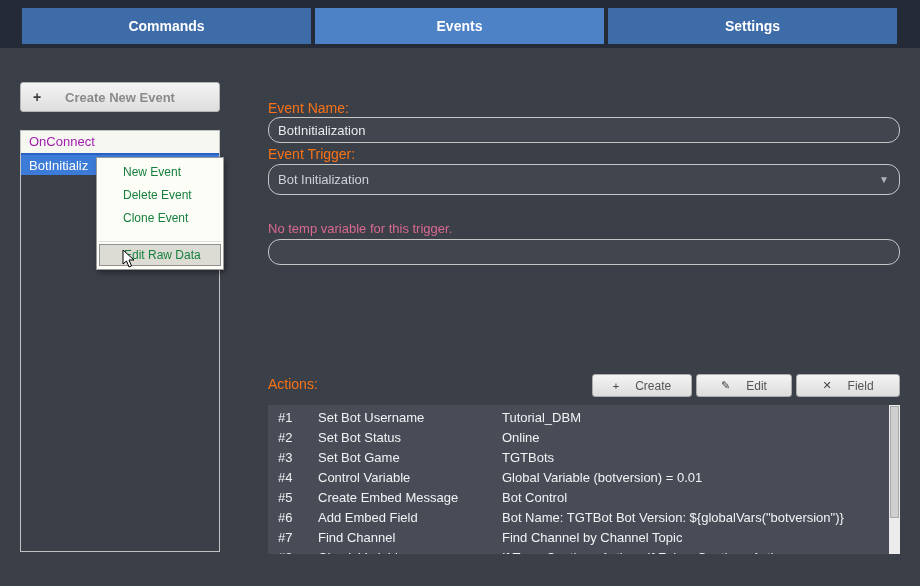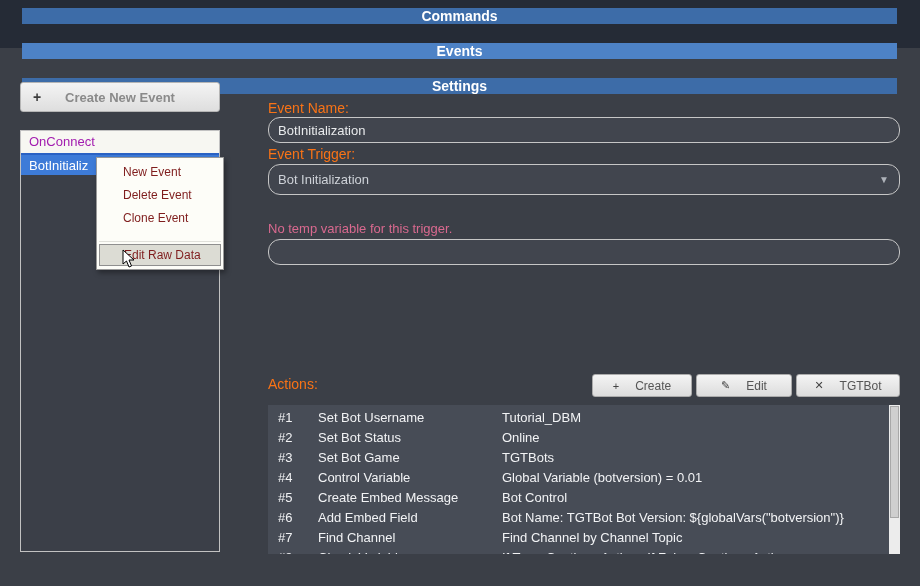--- a/index.html
+++ b/index.html
@@ -1,35 +1,35 @@
 <!DOCTYPE html>
 <html><head>
 <meta charset="utf-8">
 <style>
   * { margin:0; padding:0; box-sizing:border-box; }
   body { background:#2e323a; font-family:"Liberation Sans", sans-serif; }
   .app { position:relative; width:920px; height:586px; background:#3b3f47; overflow:hidden; }
 
   
   .topbar { position:absolute; top:0; left:0; width:920px; height:48px; background:#252b36; }
-  .tabs { position:absolute; left:22px; top:8px; width:875px; height:36px; display:flex; gap:19px;flex-direction:column; }
+  .tabs { position:absolute; left:22px; top:8px; width:875px; height:36px; display:flex; gap:4px; }
   .tab { flex:1; display:flex; align-items:center; justify-content:center; background:#3d6ca8; color:#ffffff; font-weight:bold; font-size:14px; cursor:pointer; }
   .tab.active { background:#4d82c6; }
 
   
   .create-btn { position:absolute; left:20px; top:82px; width:200px; height:30px; background:linear-gradient(#f4f4f4,#dedede); border:1px solid #b5b5b5; border-radius:3px; display:flex; align-items:center; justify-content:center; color:#8a8a8a; font-weight:bold; font-size:13px; cursor:pointer; }
   .create-btn .plus { position:absolute; left:12px; color:#3c3c3c; font-weight:bold; font-size:14px; }
 
   .event-list { position:absolute; left:20px; top:130px; width:200px; height:422px; background:#3b3f48; border:1px solid #c2c2c2; }
   .event-item { height:22px; line-height:22px; padding-left:8px; font-size:13px; cursor:pointer; }
   .event-item.plain { background:#f7f7f2; color:#a21caf; }
   .event-item.selected { background:#3d7bd8; color:#ffffff; border-top:2px solid #2a62c4; }
 
   
-  .context-menu { position:absolute; left:96px; top:157px; width:128px; background:#fdfdf8; border:1px solid #9a9a9a; box-shadow:2px 3px 5px rgba(0,0,0,0.35); padding:3px 0; font-size:12px; color:#7f1d1d; z-index:5; }
+  .context-menu { position:absolute; left:96px; top:157px; width:128px; background:#fdfdf8; border:1px solid #9a9a9a; box-shadow:2px 3px 5px rgba(0,0,0,0.35); padding:3px 0; font-size:12px; color:#15803d; z-index:5; }
   .menu-item { height:23px; line-height:23px; padding-left:26px; cursor:pointer; }
   .menu-sep { height:12px; border-bottom:1px solid #e0e0da; margin:0 2px 2px 2px; }
   .menu-item.highlight { background:#dcdcd4; border:1px solid #8f8f8f; margin:0 2px; height:22px; line-height:20px; padding-left:24px; }
 
   .cursor { position:absolute; left:122px; top:249px; z-index:6; }
 
   
   .lbl { position:absolute; color:#f97316; font-size:14px; }
   .field { position:absolute; left:268px; width:632px; background:#41454e; border:1px solid #c6c6c6; border-radius:12px; color:#e8eaec; font-size:13px; padding:0 9px; font-family:"Liberation Sans", sans-serif; }
   input.field { outline:none; }
@@ -104,21 +104,21 @@
   <div class="abtn" style="left:592px; width:100px;">
     <span class="ic">+</span>
     <span>Create</span>
   </div>
   <div class="abtn" style="left:696px; width:96px;">
     <span class="ic">✎</span>
     <span>Edit</span>
   </div>
   <div class="abtn" style="left:796px; width:104px;">
     <span class="ic">✕</span>
-    <span>TGTBot</span>
+    <span>Field</span>
   </div>
 
   <div class="actions-list">
     <div class="action-row" style="margin-top:3px;">
       <span class="a-num">#1</span>
       <span class="a-name">Set Bot Username</span>
       <span class="a-detail">Tutorial_DBM</span>
     </div>
     <div class="action-row">
       <span class="a-num">#2</span>

